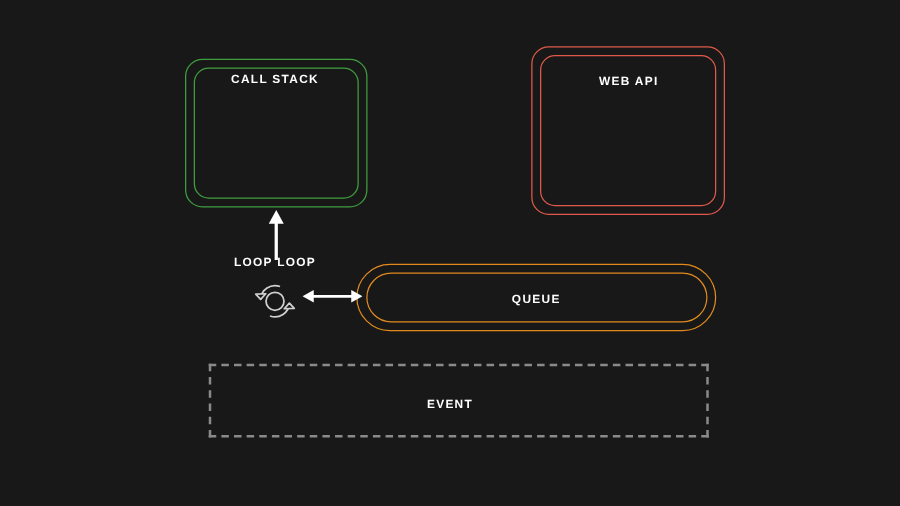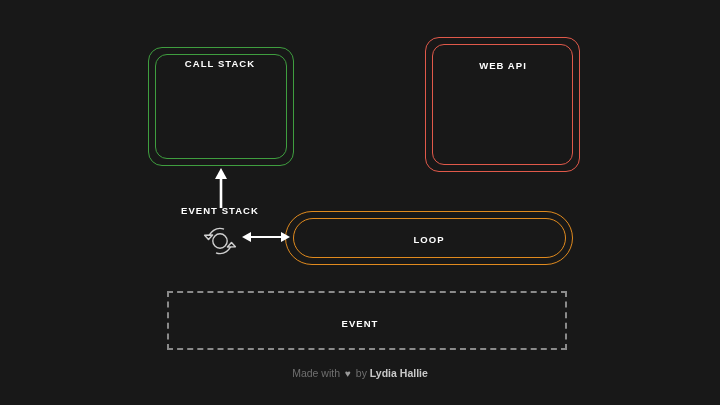--- a/index.html
+++ b/index.html
@@ -121,28 +121,28 @@
 <div id="stage">
 
   <div class="section-label" style="left:220px; top:20px;">CALL STACK</div>
   <div class="panel-outer" id="callstack-outer"></div>
   <div class="panel-inner" id="callstack-inner"></div>
 
   <div class="section-label" style="left:503px; top:22px;">WEB API</div>
   <div class="panel-outer" id="webapi-outer"></div>
   <div class="panel-inner" id="webapi-inner"></div>
 
-  <div class="section-label" style="left:429px; top:196px;">LOOP</div>
+  <div class="section-label" style="left:429px; top:196px;">QUEUE</div>
   <div class="panel-outer" id="queue-outer"></div>
   <div class="panel-inner" id="queue-inner"></div>
 
   <div class="section-label" style="left:360px; top:280px;">EVENT</div>
   <div id="output-box"></div>
 
-  <div id="eventloop-label">EVENT STACK</div>
+  <div id="eventloop-label">LOOP LOOP</div>
 
   <div id="eventloop-icon">
     <svg width="44" height="44" viewBox="0 0 44 44" fill="none">
 
       <path d="M10.5 20.5 A11.5 11.5 0 0 1 26 10.2" stroke="#cfcfcf" stroke-width="1.4" fill="none"></path>
       <path d="M10.5 20.5 L6.6 16.3 L14.6 16.0 Z" fill="#181818" stroke="#cfcfcf" stroke-width="1.4" stroke-linejoin="round"></path>
 
       <path d="M33.5 23.5 A11.5 11.5 0 0 1 18 33.8" stroke="#cfcfcf" stroke-width="1.4" fill="none"></path>
       <path d="M33.5 23.5 L37.4 27.7 L29.4 28.0 Z" fill="#181818" stroke="#cfcfcf" stroke-width="1.4" stroke-linejoin="round"></path>
 
@@ -158,20 +158,14 @@
   </div>
 
   <div id="arrow-right">
     <svg width="48" height="18" viewBox="0 0 48 18" fill="none">
       <line x1="6" y1="9" x2="42" y2="9" stroke="#ffffff" stroke-width="2.2"></line>
       <path d="M0 9 L9 4 L9 14 Z" fill="#ffffff"></path>
       <path d="M48 9 L39 4 L39 14 Z" fill="#ffffff"></path>
     </svg>
   </div>
 
-  <div id="footer">
-    <span class="madewith">Made with</span>
-    <span class="heart">♥</span>
-    <span class="by">by</span>
-    <span class="author">Lydia Hallie</span>
-  </div>
 
 </div>
 
 </body></html>

